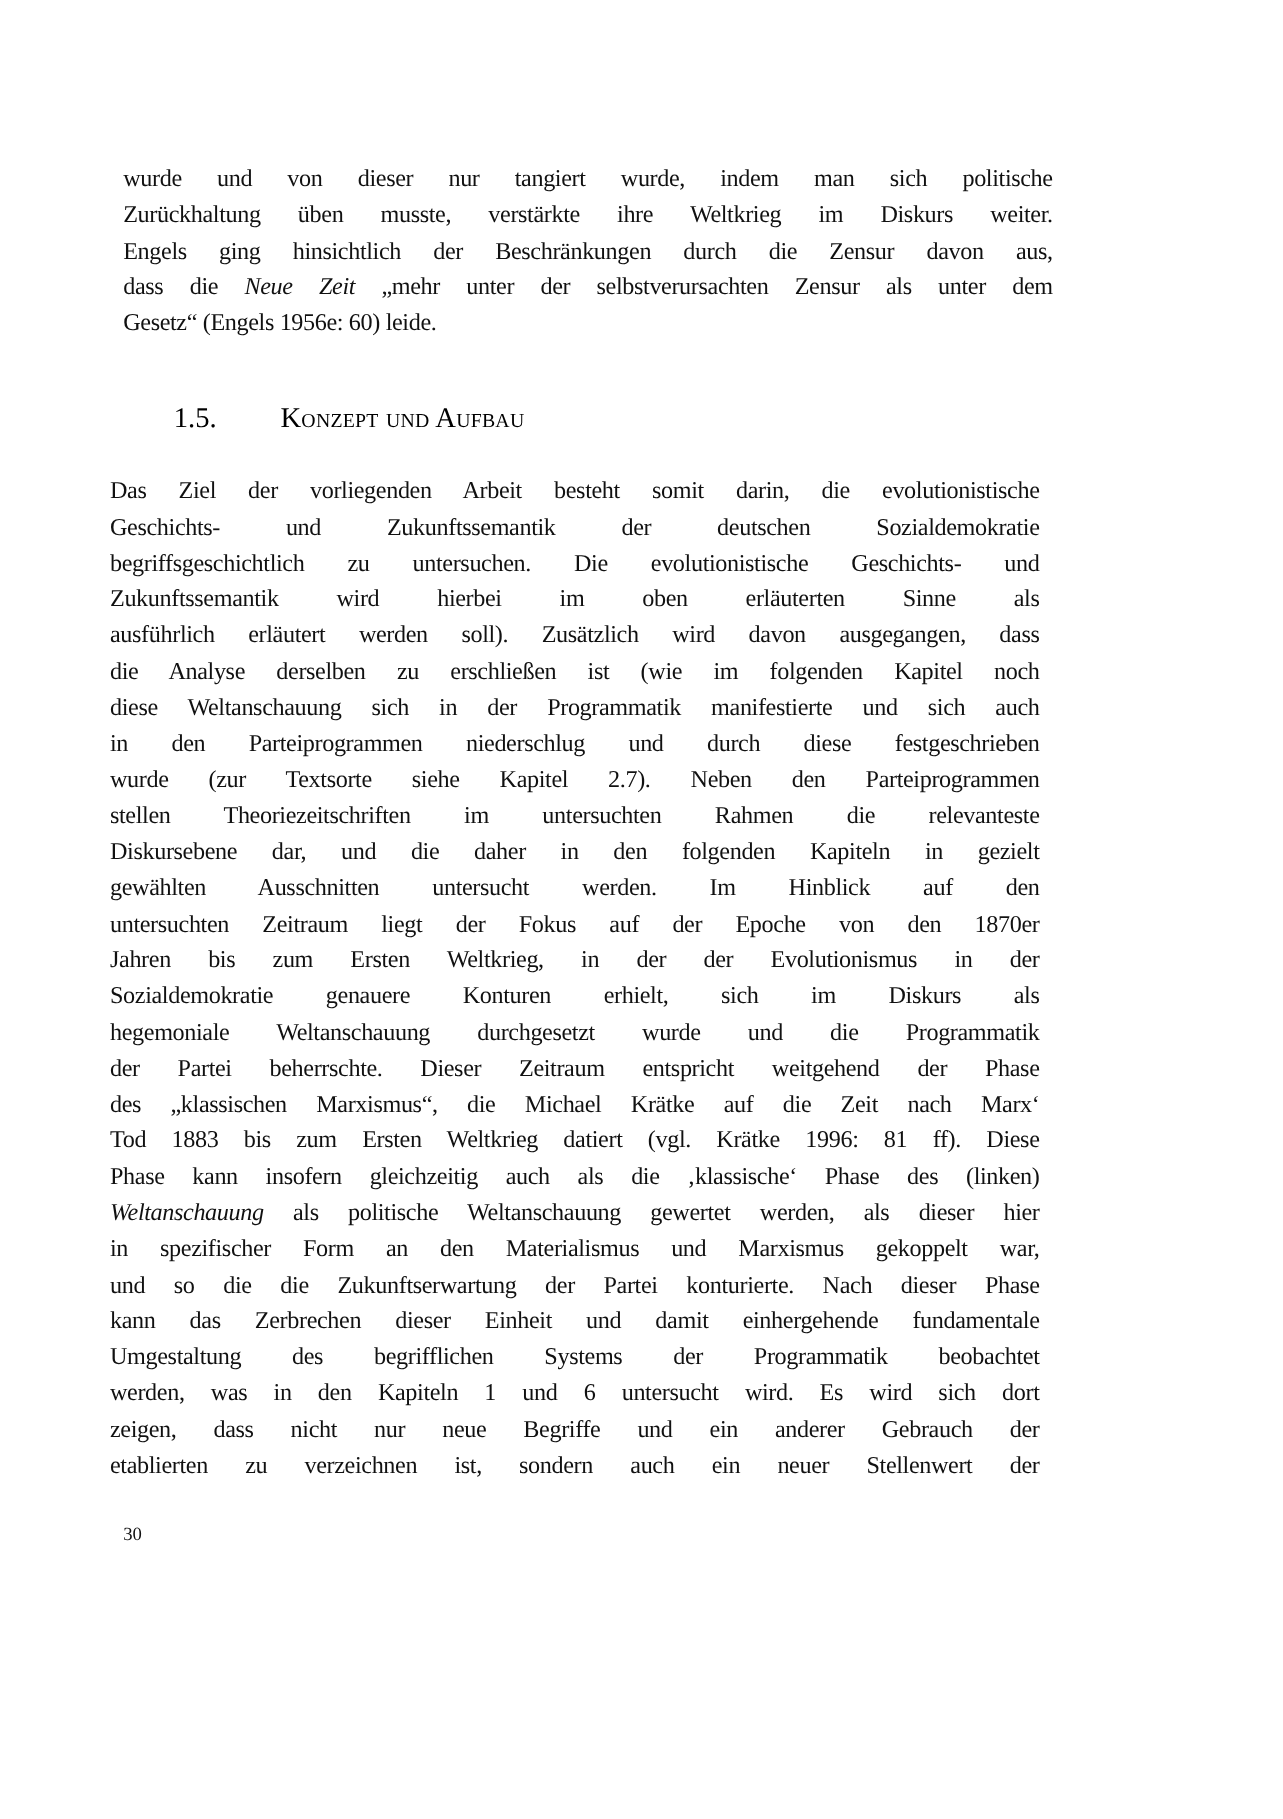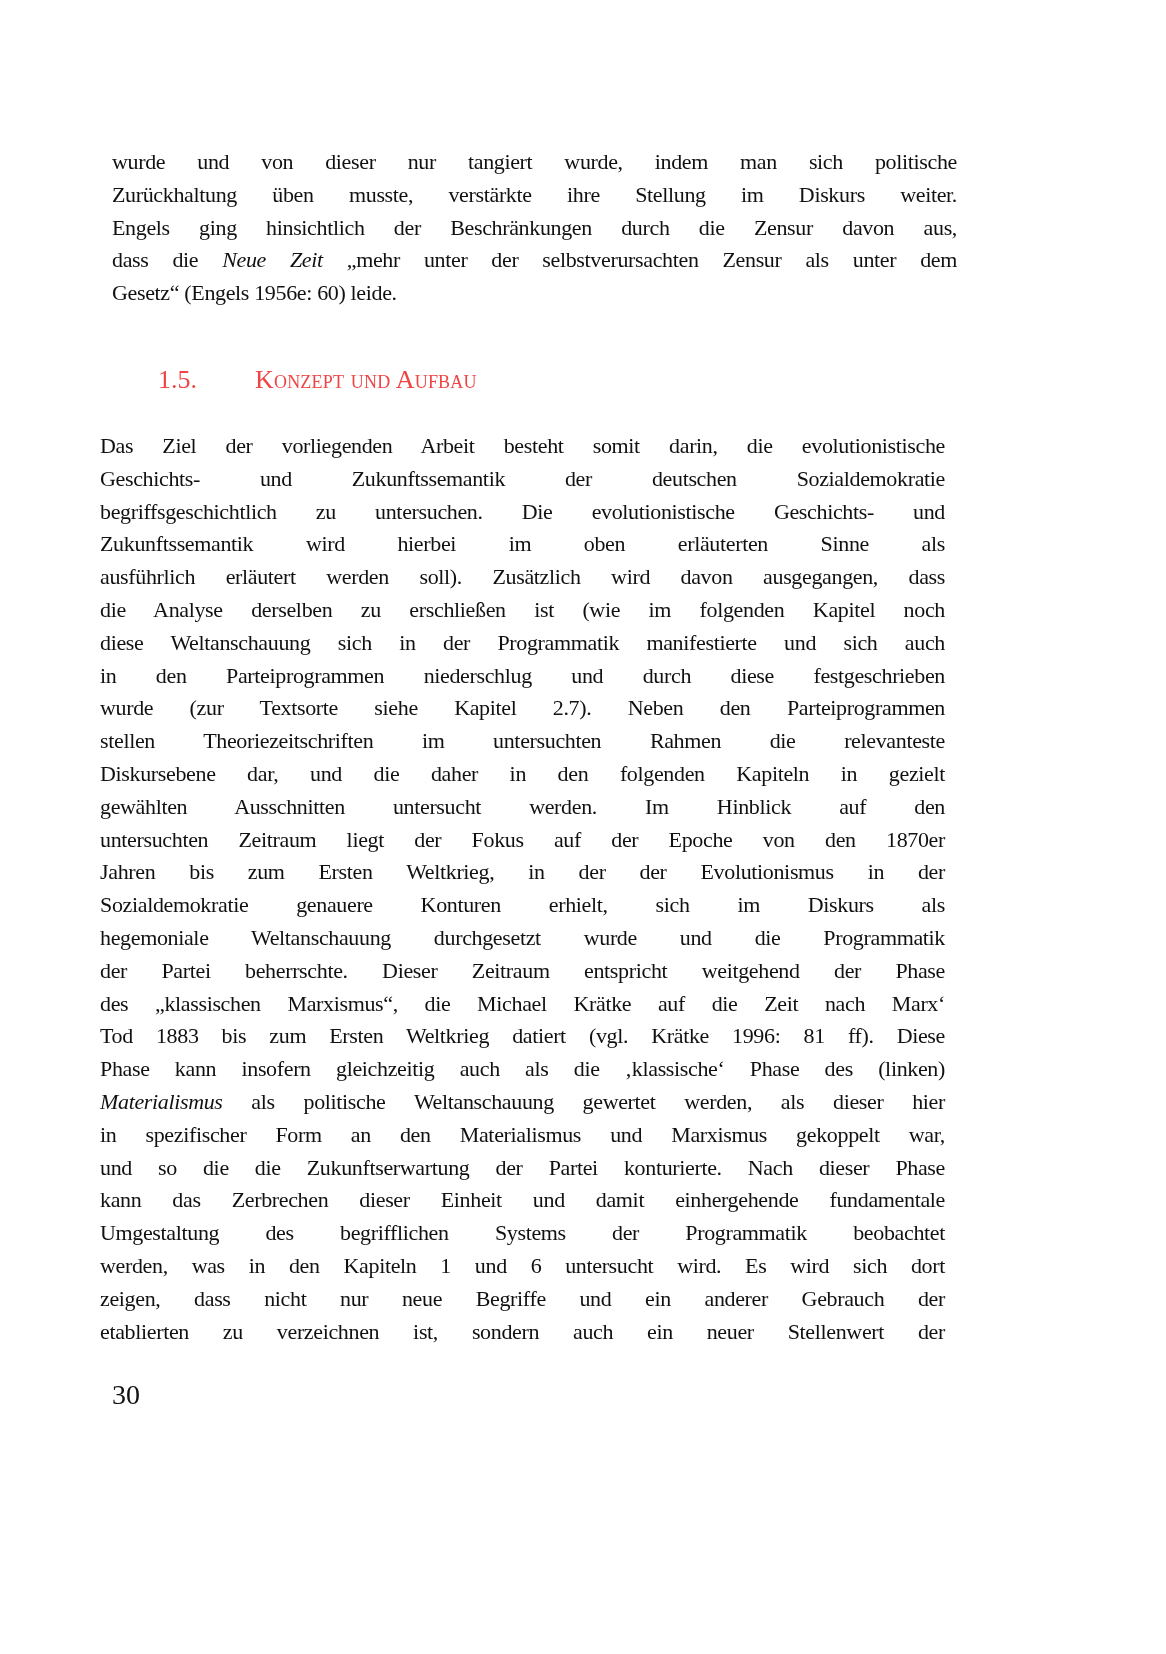--- a/index.html
+++ b/index.html
@@ -34,52 +34,52 @@
     .line.last {
       text-align-last: left;
     }
     .heading {
       position: absolute;
       left: 158px;
       top: 362px;
       font-size: 26px;
       line-height: 36px;
       white-space: nowrap;
-      color: #ef4444;
+      color: #000000;
     }
     .heading .num {
       display: inline-block;
       width: 97px;
     }
     .heading .sc {
       font-variant: small-caps;
       letter-spacing: 0.2px;
     }
     .para2 {
       position: absolute;
       left: 100px;
       top: 430px;
       width: 845px;
     }
     .page-number {
       position: absolute;
       left: 112px;
       top: 1379px;
-      font-size: 28px;
+      font-size: 17px;
       line-height: 32.8px;
       text-align: center;
     }
     em { font-style: italic; }
   </style>
 </head>
 <body>
 
 <div class="page">
   <span class="line">wurde und von dieser nur tangiert wurde, indem man sich politische</span>
-  <span class="line">Zurückhaltung üben musste, verstärkte ihre Stellung im Diskurs weiter.</span>
+  <span class="line">Zurückhaltung üben musste, verstärkte ihre Weltkrieg im Diskurs weiter.</span>
   <span class="line">Engels ging hinsichtlich der Beschränkungen durch die Zensur davon aus,</span>
   <span class="line"><span>dass die </span><em>Neue Zeit</em><span> „mehr unter der selbstverursachten Zensur als unter dem</span></span>
   <span class="line last">Gesetz“ (Engels 1956e: 60) leide.</span>
 </div>
 
 <div class="heading">
   <span class="num">1.5.</span><span class="sc">Konzept und Aufbau</span>
 </div>
 
 <div class="para2">
@@ -96,21 +96,21 @@
   <span class="line">Diskursebene dar, und die daher in den folgenden Kapiteln in gezielt</span>
   <span class="line">gewählten Ausschnitten untersucht werden. Im Hinblick auf den</span>
   <span class="line">untersuchten Zeitraum liegt der Fokus auf der Epoche von den 1870er</span>
   <span class="line">Jahren bis zum Ersten Weltkrieg, in der der Evolutionismus in der</span>
   <span class="line">Sozialdemokratie genauere Konturen erhielt, sich im Diskurs als</span>
   <span class="line">hegemoniale Weltanschauung durchgesetzt wurde und die Programmatik</span>
   <span class="line">der Partei beherrschte. Dieser Zeitraum entspricht weitgehend der Phase</span>
   <span class="line">des „klassischen Marxismus“, die Michael Krätke auf die Zeit nach Marx‘</span>
   <span class="line">Tod 1883 bis zum Ersten Weltkrieg datiert (vgl. Krätke 1996: 81 ff). Diese</span>
   <span class="line">Phase kann insofern gleichzeitig auch als die ‚klassische‘ Phase des (linken)</span>
-  <span class="line"><em>Materialismus</em><span> als politische Weltanschauung gewertet werden, als dieser hier</span></span>
+  <span class="line"><em>Weltanschauung</em><span> als politische Weltanschauung gewertet werden, als dieser hier</span></span>
   <span class="line">in spezifischer Form an den Materialismus und Marxismus gekoppelt war,</span>
   <span class="line">und so die die Zukunftserwartung der Partei konturierte. Nach dieser Phase</span>
   <span class="line">kann das Zerbrechen dieser Einheit und damit einhergehende fundamentale</span>
   <span class="line">Umgestaltung des begrifflichen Systems der Programmatik beobachtet</span>
   <span class="line">werden, was in den Kapiteln 1 und 6 untersucht wird. Es wird sich dort</span>
   <span class="line">zeigen, dass nicht nur neue Begriffe und ein anderer Gebrauch der</span>
   <span class="line">etablierten zu verzeichnen ist, sondern auch ein neuer Stellenwert der</span>
 </div>
 
 <div class="page-number">30</div>

